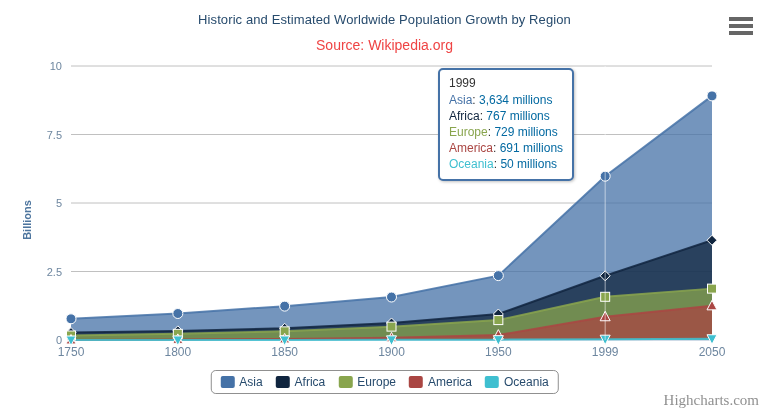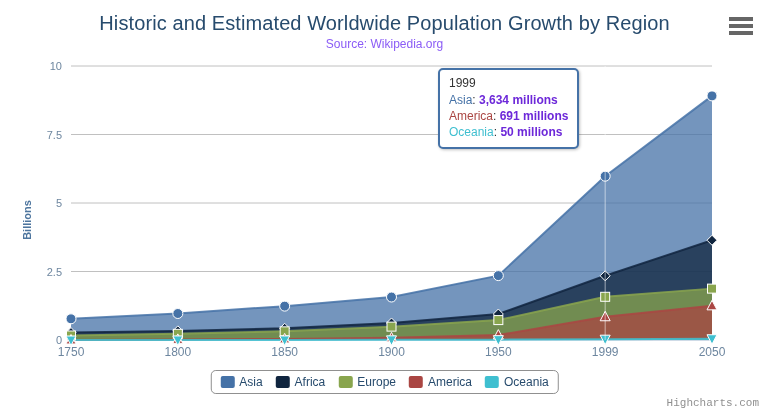--- a/index.html
+++ b/index.html
@@ -16,33 +16,33 @@
     height: 416px;
     background: #ffffff;
     overflow: hidden;
   }
   #chart-title {
     position: absolute;
     left: 0;
     top: 12px;
     width: 769px;
     text-align: center;
-    font-size: 20px;
+    font-size: 13px;
     color: #274b6d;
     font-family: "Liberation Sans", sans-serif;
     letter-spacing: 0.1px;
   }
   #chart-subtitle {
     position: absolute;
     left: 0;
     top: 37px;
     width: 769px;
     text-align: center;
-    font-size: 12px;
-    color: #8b5cf6;
+    font-size: 14px;
+    color: #ef4444;
     font-family: "Liberation Sans", sans-serif;
   }
   #menu-button {
     position: absolute;
     right: 16px;
     top: 17px;
     width: 24px;
     height: 18px;
     cursor: pointer;
     display: flex;
@@ -52,23 +52,23 @@
   #menu-button span {
     display: block;
     height: 4px;
     width: 100%;
     background: #666666;
   }
   #credits {
     position: absolute;
     right: 10px;
     bottom: 7px;
-    font-size: 11px;
+    font-size: 15px;
     color: #909090;
-    font-family: Liberation Mono, monospace;
+    font-family: Liberation Serif, serif;
   }
   svg.plot {
     position: absolute;
     left: 0;
     top: 0;
   }
   .axis-label {
     font-size: 11px;
     fill: #6d869f;
     font-family: "Liberation Sans", sans-serif;
@@ -131,21 +131,21 @@
     font-size: 12px;
     color: #333333;
     margin-bottom: 2px;
   }
   .tt-row {
     font-size: 12px;
     line-height: 16px;
     color: #333333;
   }
   .tt-name { font-weight: normal; }
-  .tt-value { font-weight: bold; color: #6d28d9; }
+  .tt-value { font-weight: normal; color: #0369a1; }
 </style>
 </head>
 <body>
 
 <div id="chart-root">
 
   <div id="chart-title">Historic and Estimated Worldwide Population Growth by Region</div>
   <div id="chart-subtitle">Source: Wikipedia.org</div>
 
   <div id="menu-button">
@@ -219,20 +219,22 @@
       <text x="498.3333333333333" y="356" text-anchor="middle" class="cat-label">1950</text>
       <text x="605.1666666666667" y="356" text-anchor="middle" class="cat-label">1999</text>
       <text x="712" y="356" text-anchor="middle" class="cat-label">2050</text>
       <line x1="605.1666666666667" x2="605.1666666666667" y1="66" y2="340" stroke="#ffffff" stroke-width="1" stroke-opacity="0.55"></line>
     </svg>
 
   <div id="tooltip">
     <div id="tooltip-header">1999</div>
     <div id="tooltip-rows">
         <div class="tt-row"><span class="tt-name" style="color: rgb(69, 114, 167);">Asia</span><span>: </span><span class="tt-value">3,634 millions</span></div>
+        <div class="tt-row"><span class="tt-name" style="color: rgb(16, 37, 63);">Africa</span><span>: </span><span class="tt-value">767 millions</span></div>
+        <div class="tt-row"><span class="tt-name" style="color: rgb(137, 165, 78);">Europe</span><span>: </span><span class="tt-value">729 millions</span></div>
         <div class="tt-row"><span class="tt-name" style="color: rgb(170, 70, 67);">America</span><span>: </span><span class="tt-value">691 millions</span></div>
         <div class="tt-row"><span class="tt-name" style="color: rgb(63, 191, 208);">Oceania</span><span>: </span><span class="tt-value">50 millions</span></div>
       </div>
   </div>
 
   <div id="legend">
       <div class="legend-item">
         <span class="legend-swatch" style="background: rgb(69, 114, 167);"></span>
         <span class="legend-text">Asia</span>
       </div>

